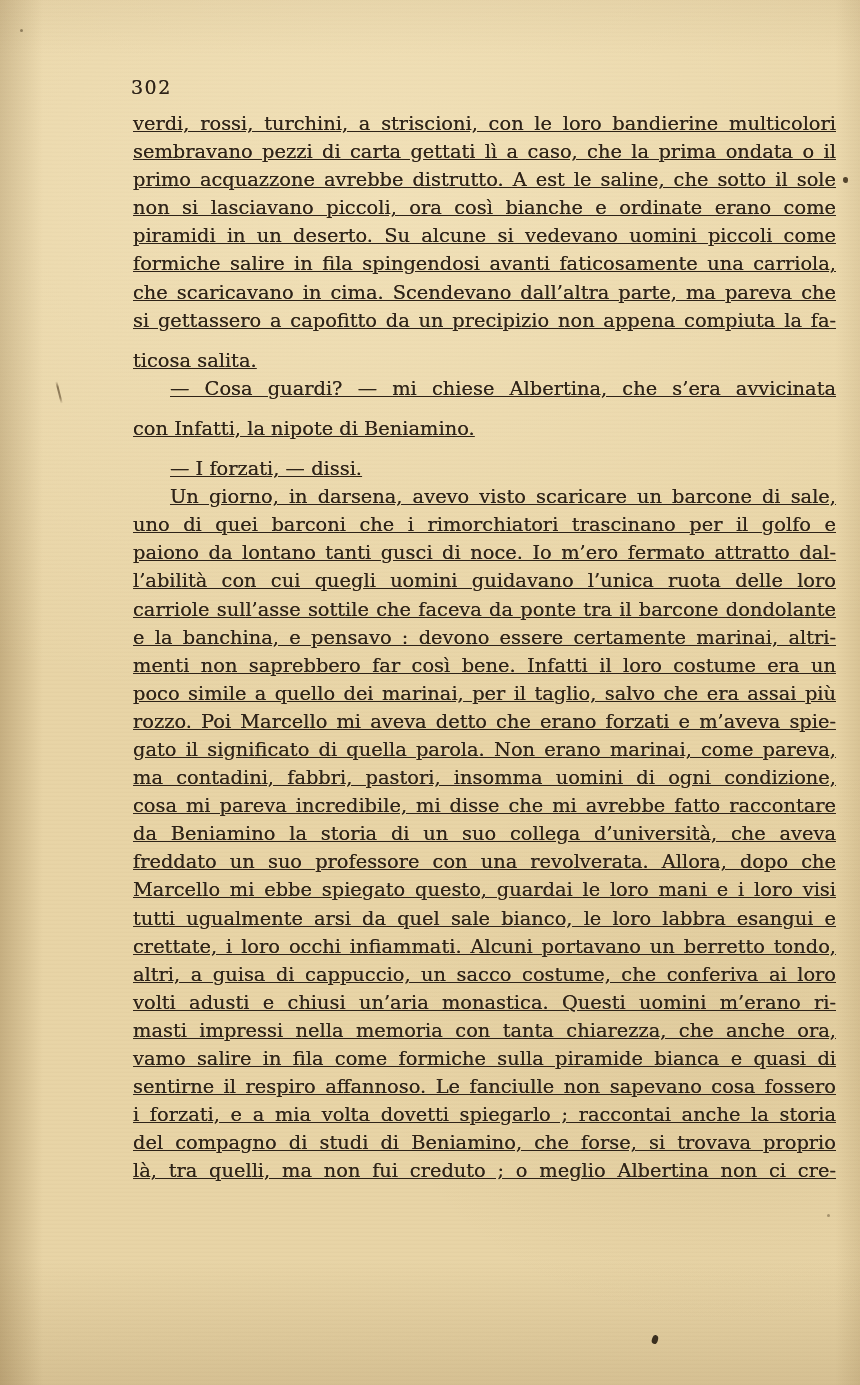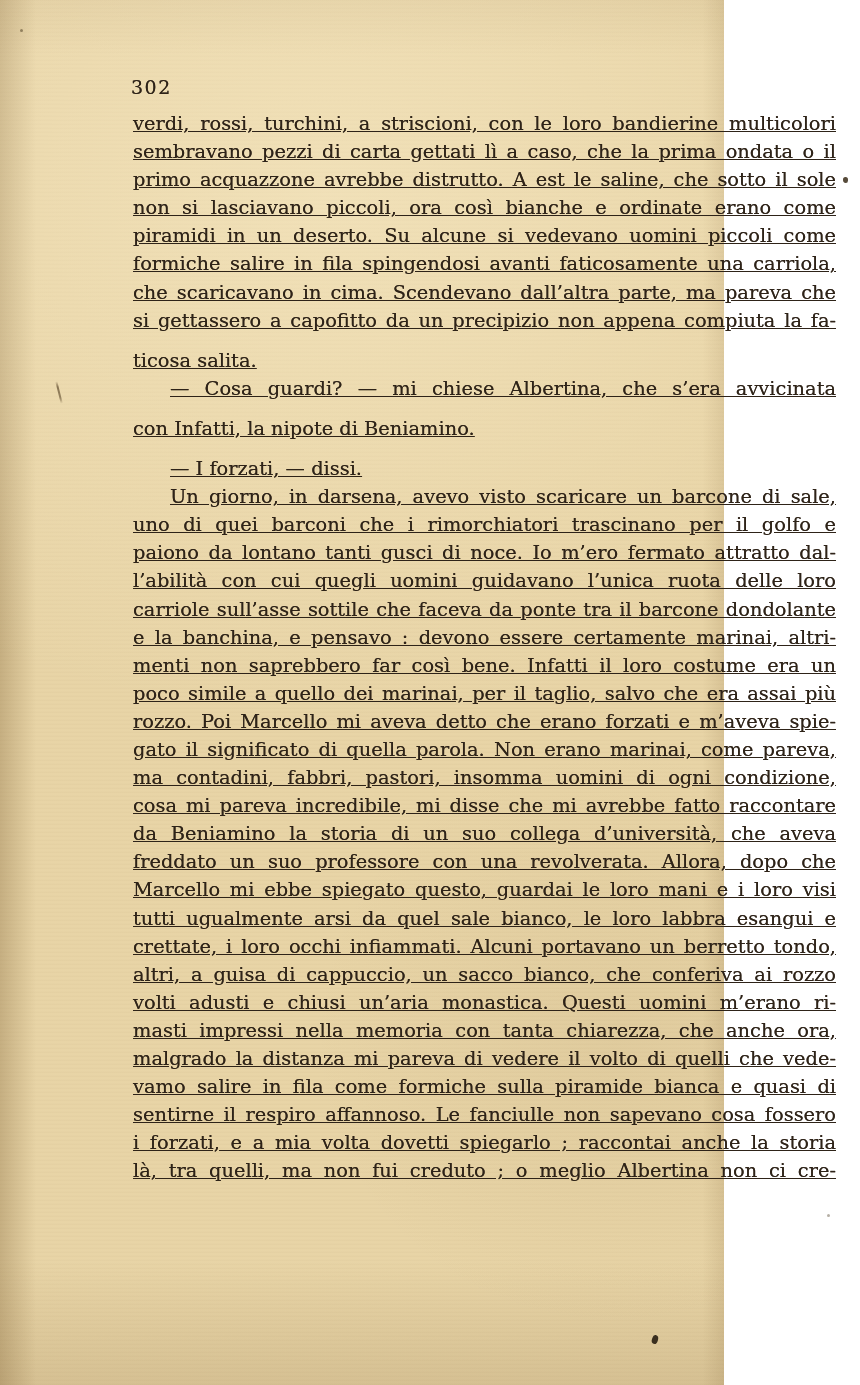--- a/index.html
+++ b/index.html
@@ -6,31 +6,32 @@
     margin: 0;
     padding: 0;
     width: 860px;
     height: 1385px;
     overflow: hidden;
     font-family: "DejaVu Serif", serif;
   }
   .page {
     position: absolute;
     left: 0; top: 0;
-    width: 724px;
+    width: 840px;
     height: 1385px;
     background:
       radial-gradient(ellipse 130% 55% at 45% 14%, rgba(252,240,206,0.45), rgba(252,240,206,0) 70%),
       radial-gradient(ellipse 60% 30% at 85% 75%, rgba(120,90,45,0.07), rgba(120,90,45,0) 70%),
       linear-gradient(90deg, rgba(118,88,44,0.30) 0%, rgba(118,88,44,0) 5%),
       linear-gradient(270deg, rgba(118,88,44,0.14) 0%, rgba(118,88,44,0) 3%),
       linear-gradient(0deg, rgba(118,88,44,0.16) 0%, rgba(118,88,44,0) 9%),
       linear-gradient(180deg, rgba(118,88,44,0.08) 0%, rgba(118,88,44,0) 4%),
       repeating-linear-gradient(0deg, rgba(90,65,30,0.022) 0px, rgba(90,65,30,0.022) 1px, rgba(255,250,230,0.015) 2px, rgba(90,65,30,0) 4px),
       #e8d4a6;
+    padding-left: 21px;
   }
   .page-number {
     position: absolute;
     left: 131px;
     top: 76px;
     font-size: 19px;
     letter-spacing: 1.5px;
     color: #2e2318;
     text-shadow: 0 0 0.5px rgba(46,35,24,0.75);
   }
@@ -130,27 +131,27 @@
       <div class="line">poco simile a quello dei marinai, per il taglio, salvo che era assai più</div>
       <div class="line">rozzo. Poi Marcello mi aveva detto che erano forzati e m’aveva spie-</div>
       <div class="line">gato il significato di quella parola. Non erano marinai, come pareva,</div>
       <div class="line">ma contadini, fabbri, pastori, insomma uomini di ogni condizione,</div>
       <div class="line">cosa mi pareva incredibile, mi disse che mi avrebbe fatto raccontare</div>
       <div class="line">da Beniamino la storia di un suo collega d’università, che aveva</div>
       <div class="line">freddato un suo professore con una revolverata. Allora, dopo che</div>
       <div class="line">Marcello mi ebbe spiegato questo, guardai le loro mani e i loro visi</div>
       <div class="line">tutti ugualmente arsi da quel sale bianco, le loro labbra esangui e</div>
       <div class="line">crettate, i loro occhi infiammati. Alcuni portavano un berretto tondo,</div>
-      <div class="line">altri, a guisa di cappuccio, un sacco bianco, che conferiva ai rozzo</div>
+      <div class="line">altri, a guisa di cappuccio, un sacco costume, che conferiva ai loro</div>
       <div class="line">volti adusti e chiusi un’aria monastica. Questi uomini m’erano ri-</div>
       <div class="line">masti impressi nella memoria con tanta chiarezza, che anche ora,</div>
-      <div class="line">malgrado la distanza mi pareva di vedere il volto di quelli che vede-</div>
       <div class="line">vamo salire in fila come formiche sulla piramide bianca e quasi di</div>
       <div class="line">sentirne il respiro affannoso. Le fanciulle non sapevano cosa fossero</div>
       <div class="line">i forzati, e a mia volta dovetti spiegarlo ; raccontai anche la storia</div>
+      <div class="line">del compagno di studi di Beniamino, che forse, si trovava proprio</div>
       <div class="line">là, tra quelli, ma non fui creduto ; o meglio Albertina non ci cre-</div>
     </div>
 
   <div class="scratch-mark"></div>
   <div class="ink-dot-right"></div>
   <div class="ink-speck-bottom"></div>
   <div class="paper-fleck-1"></div>
   <div class="paper-fleck-2"></div>
 </div>
 

